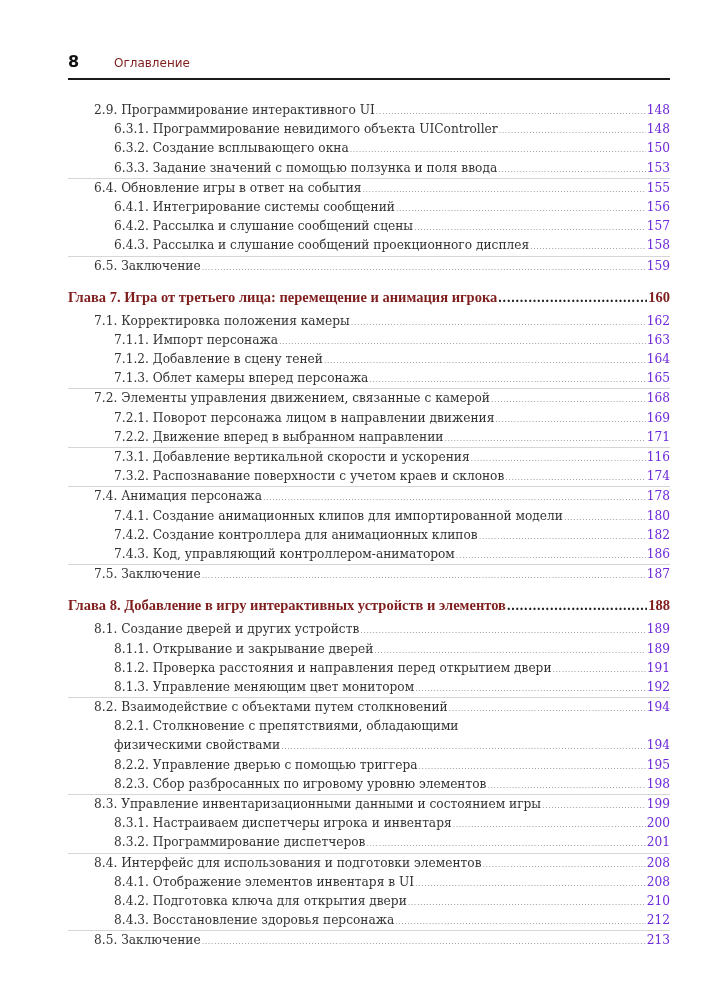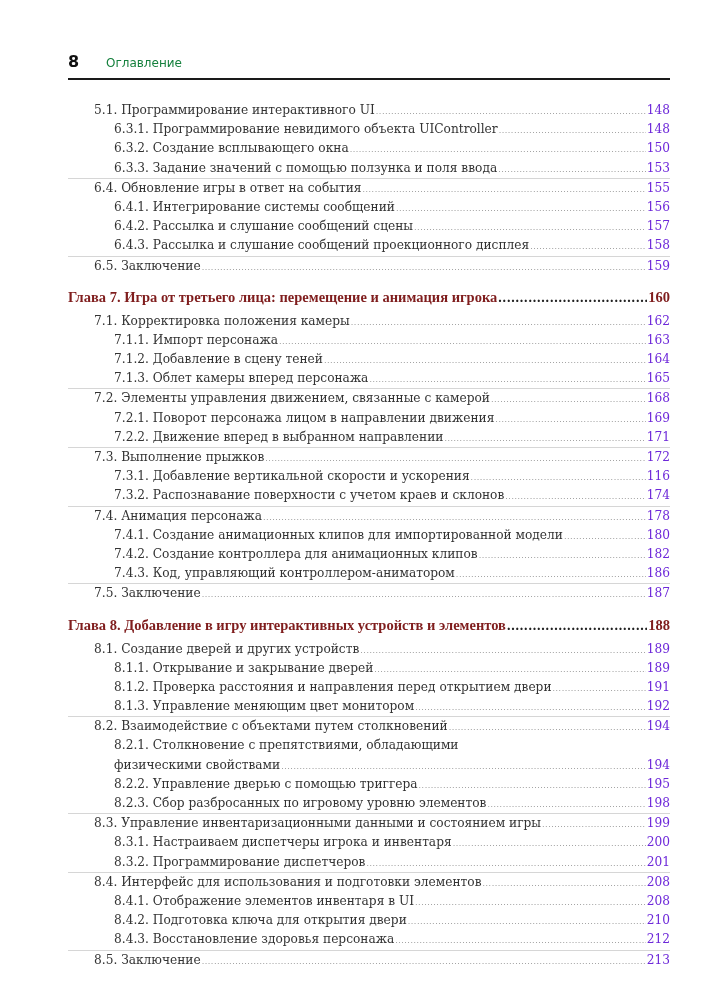--- a/index.html
+++ b/index.html
@@ -1,19 +1,19 @@
 <!DOCTYPE html>
 <html><head>
   <meta charset="utf-8">
   <style>
     html, body { margin: 0; padding: 0; background: #ffffff; }
     body { width: 709px; height: 1001px; position: relative; overflow: hidden; color: #2a2a2a; }
     .header { position: absolute; left: 68px; top: 52px; width: 602px; height: 26px; border-bottom: 2px solid #1a1a1a; }
     .page-num { position: absolute; left: 0; top: 0; font-family: "DejaVu Sans", sans-serif; font-weight: bold; font-size: 16px; color: #111; }
-    .running-title { position: absolute; left: 38px; top: 4px; font-family: "DejaVu Sans", sans-serif; font-size: 12px; color: #15803d; }
+    .running-title { position: absolute; left: 46px; top: 4px; font-family: "DejaVu Sans", sans-serif; font-size: 12px; color: #7f1d1d; }
     .toc { position: absolute; left: 68px; top: 101px; width: 602px; font-family: "DejaVu Serif", serif; }
     .row { display: flex; align-items: baseline; font-size: 12.2px; line-height: 19.2px; height: 19.2px; white-space: nowrap; }
     .row.l1 { padding-left: 26px; }
     .row.l2 { padding-left: 46px; }
     .row .label { flex: 0 0 auto; color: #333; }
     .row .dots { flex: 1 1 auto; overflow: hidden; margin: 0 1px; color: #777; }
     .row .dots::after { content: "........................................................................................................................................................................................................................"; font-size: 8px; letter-spacing: 0.5px; }
     .row .page { flex: 0 0 auto; color: #6d28d9; }
     .row.chapter { font-family: "Liberation Serif", serif; font-weight: bold; font-size: 14.5px; height: 26px; line-height: 26px; margin-top: 8px; margin-bottom: 2px; color: #111; }
     .row.chapter .label, .row.chapter .page { color: #7f1d1d; }
@@ -27,21 +27,21 @@
 
 <div class="header">
   <span class="page-num">8</span>
   <span class="running-title">Оглавление</span>
 </div>
 
 <div class="toc">
 
   <div class="group">
     <div class="row l1">
-        <span class="label">5.1. Программирование интерактивного UI</span>
+        <span class="label">2.9. Программирование интерактивного UI</span>
         <span class="dots"></span>
         <span class="page">148</span>
       </div>
     <div class="row l2">
         <span class="label">6.3.1. Программирование невидимого объекта UIController</span>
         <span class="dots"></span>
         <span class="page">148</span>
       </div>
     <div class="row l2">
         <span class="label">6.3.2. Создание всплывающего окна</span>
@@ -123,25 +123,20 @@
         <span class="dots"></span>
         <span class="page">169</span>
       </div>
     <div class="row l2">
         <span class="label">7.2.2. Движение вперед в выбранном направлении</span>
         <span class="dots"></span>
         <span class="page">171</span>
       </div>
   </div>
   <div class="group">
-    <div class="row l1">
-        <span class="label">7.3. Выполнение прыжков</span>
-        <span class="dots"></span>
-        <span class="page">172</span>
-      </div>
     <div class="row l2">
         <span class="label">7.3.1. Добавление вертикальной скорости и ускорения</span>
         <span class="dots"></span>
         <span class="page">116</span>
       </div>
     <div class="row l2">
         <span class="label">7.3.2. Распознавание поверхности с учетом краев и склонов</span>
         <span class="dots"></span>
         <span class="page">174</span>
       </div>

